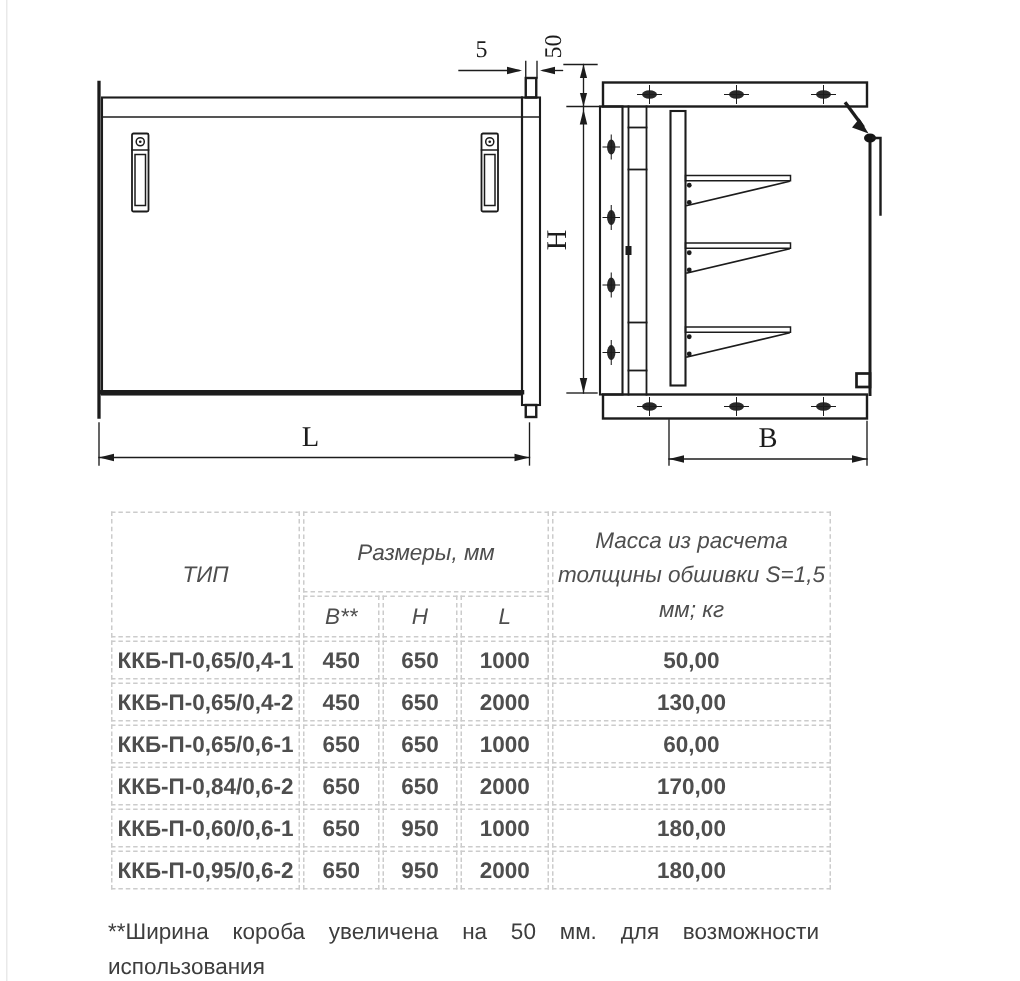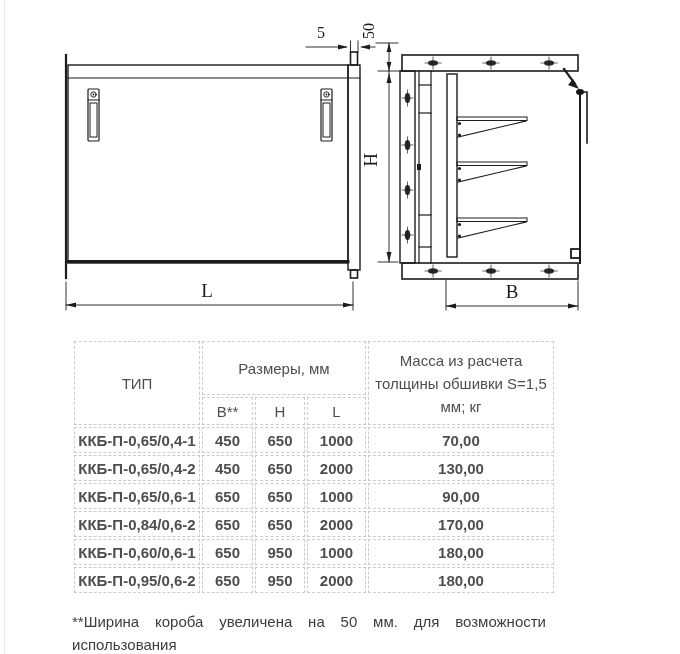--- a/index.html
+++ b/index.html
@@ -12,21 +12,21 @@
   .spec-table{
     position:absolute;left:72px;top:339px;
     border-collapse:separate;border-spacing:2px;table-layout:fixed;
     font-family:"Liberation Sans",sans-serif;font-size:15px;color:#4e4e4e;
   }
   .spec-table td,.spec-table th{
     border:1px dashed #cccccc;background:#fff;
     font-weight:bold;text-align:center;vertical-align:middle;
     padding:0 3px;overflow:hidden;
   }
-  .spec-table th{font-weight:normal;}
+  .spec-table th{font-weight:normal;font-style:italic;}
   .h-group{height:52px;}
   .h-sub{height:26px;}
   .spec-table td{height:24px;}
   .cell-type{text-align:left;padding-left:6px;}
   .cell-mass-h{line-height:23px;padding:0 6px;margin-left:21px;}
   .footnote{
     position:absolute;left:72px;top:598px;width:474px;
     font-size:15px;line-height:23px;color:#3d3d3d;
   }
   .fn-line1{text-align:justify;text-align-last:justify;margin-top:12px;}
@@ -232,35 +232,35 @@
       <tr>
         <th class="h-sub">В**</th>
         <th class="h-sub">H</th>
         <th class="h-sub">L</th>
       </tr>
       <tr>
         <td class="cell-type">ККБ-П-0,65/0,4-1</td>
         <td>450</td>
         <td>650</td>
         <td>1000</td>
-        <td>70,00</td>
+        <td>50,00</td>
       </tr>
       <tr>
         <td class="cell-type">ККБ-П-0,65/0,4-2</td>
         <td>450</td>
         <td>650</td>
         <td>2000</td>
         <td>130,00</td>
       </tr>
       <tr>
         <td class="cell-type">ККБ-П-0,65/0,6-1</td>
         <td>650</td>
         <td>650</td>
         <td>1000</td>
-        <td>90,00</td>
+        <td>60,00</td>
       </tr>
       <tr>
         <td class="cell-type">ККБ-П-0,84/0,6-2</td>
         <td>650</td>
         <td>650</td>
         <td>2000</td>
         <td>170,00</td>
       </tr>
       <tr>
         <td class="cell-type">ККБ-П-0,60/0,6-1</td>

